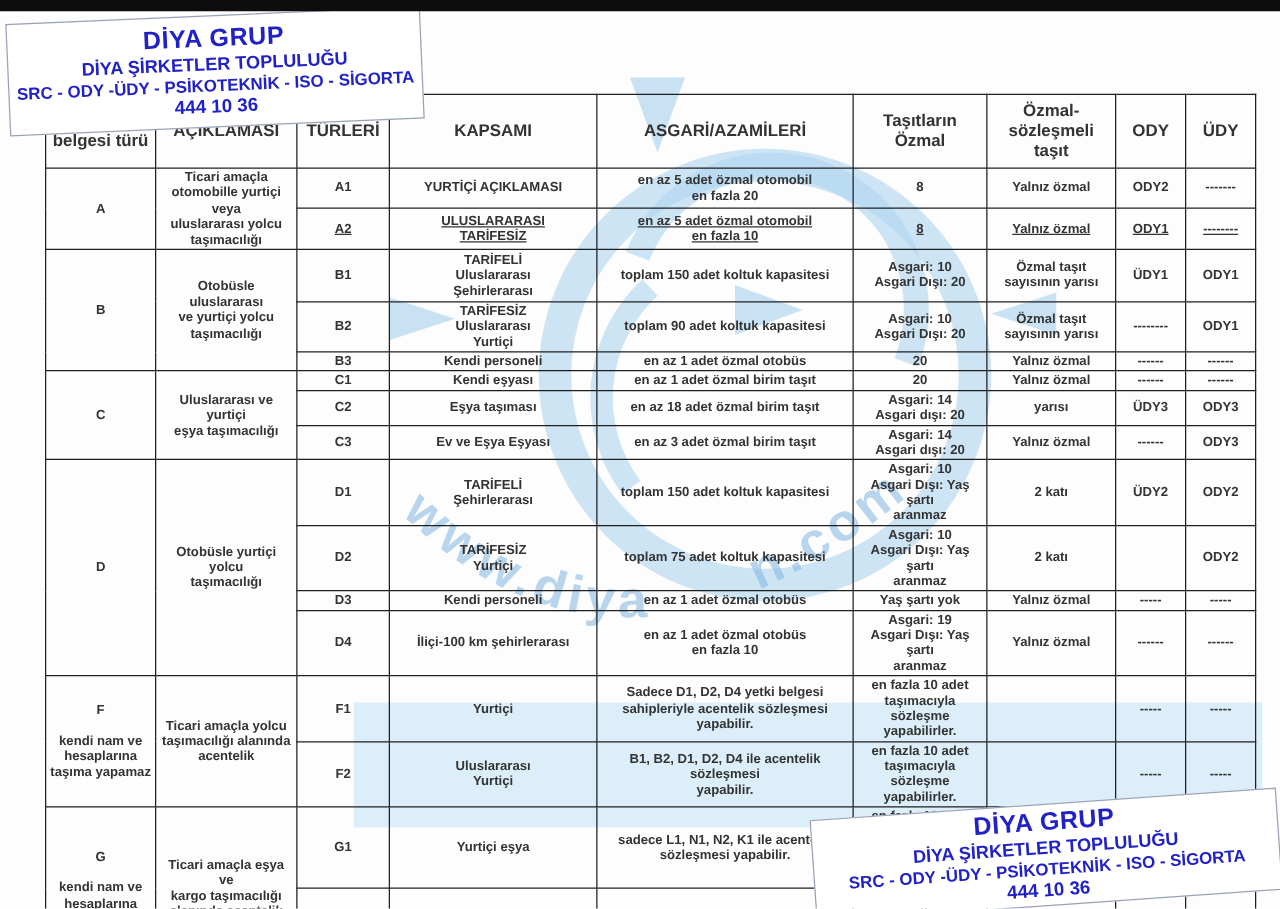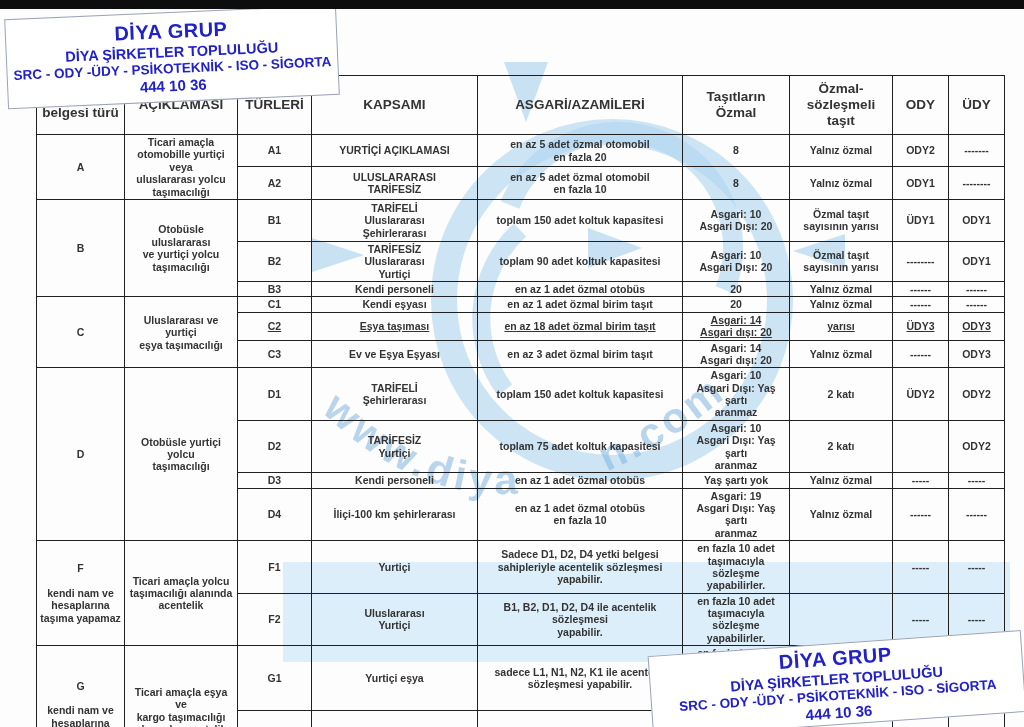--- a/index.html
+++ b/index.html
@@ -106,21 +106,21 @@
 taşımacılığı</td>
           <td>A1</td>
           <td>YURTİÇİ AÇIKLAMASI</td>
           <td>en az 5 adet özmal otomobil
 en fazla 20</td>
           <td>8</td>
           <td>Yalnız özmal</td>
           <td>ODY2</td>
           <td>-------</td>
         </tr>
-        <tr style="height: 28px;">
+        <tr style="height: 28px; text-decoration: underline;">
           <td>A2</td>
           <td>ULUSLARARASI
 TARİFESİZ</td>
           <td>en az 5 adet özmal otomobil
 en fazla 10</td>
           <td>8</td>
           <td>Yalnız özmal</td>
           <td>ODY1</td>
           <td>--------</td>
         </tr>
@@ -168,21 +168,21 @@
           <td rowspan="3">Uluslararası ve yurtiçi
 eşya taşımacılığı</td>
           <td>C1</td>
           <td>Kendi eşyası</td>
           <td>en az 1 adet özmal birim taşıt</td>
           <td>20</td>
           <td>Yalnız özmal</td>
           <td>------</td>
           <td>------</td>
         </tr>
-        <tr style="height: 27px; text-decoration: underline;">
+        <tr style="height: 27px;">
           <td>C2</td>
           <td>Eşya taşıması</td>
           <td>en az 18 adet özmal birim taşıt</td>
           <td>Asgari: 14
 Asgari dışı: 20</td>
           <td>yarısı</td>
           <td>ÜDY3</td>
           <td>ODY3</td>
         </tr>
         <tr style="height: 27px; padding-left: 44px;">

